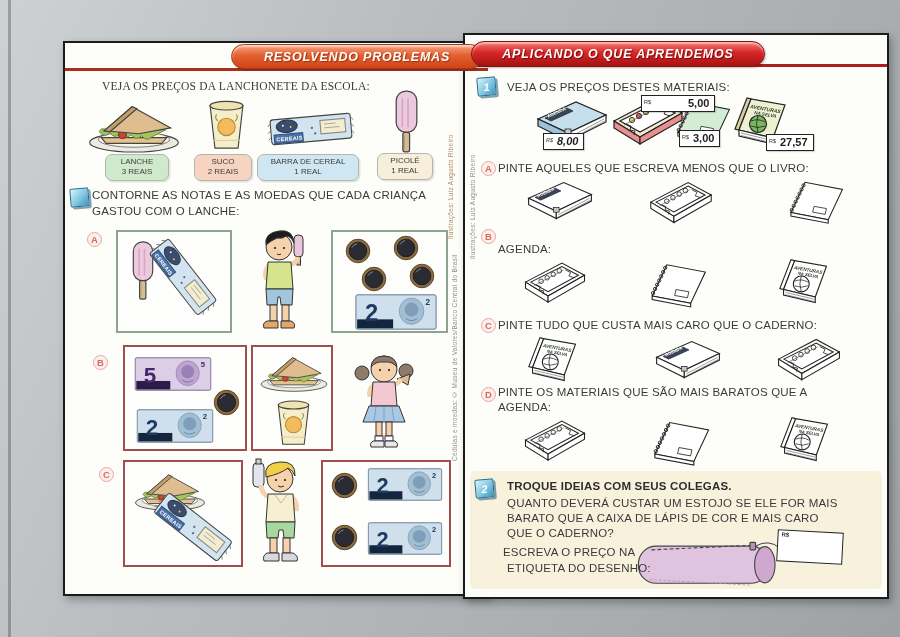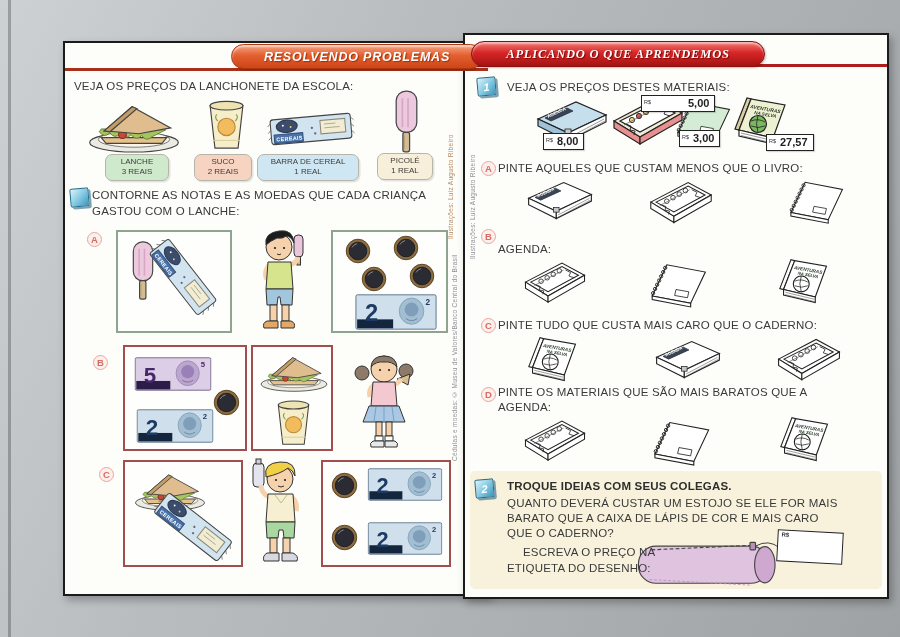--- a/index.html
+++ b/index.html
@@ -230,21 +230,21 @@
 </svg>
 
 <div class="scan-edge"></div>
 
 <div class="page" id="page-left">
   <div class="rule" style="left:0;top:25px;width:423px;background:#a8301b;"></div>
   <div class="banner banner-orange" style="left:166px;top:1px;width:250px;height:23px;">
     <span>RESOLVENDO PROBLEMAS</span>
   </div>
 
-  <div class="t" style="left:9px;top:37px;">VEJA OS PREÇOS DA LANCHONETE DA ESCOLA:</div>
+  <div class="t" style="left:37px;top:37px;font-family:Liberation Serif, serif;">VEJA OS PREÇOS DA LANCHONETE DA ESCOLA:</div>
 
   <svg class="icon" style="left:18px;top:56px;width:102px;height:54px;" viewBox="0 0 100 56">
       <use href="#s-sandwich"></use>
     </svg>
   <svg class="icon" style="left:139px;top:54px;width:45px;height:54px;" viewBox="0 0 44 56">
       <use href="#s-cup"></use>
     </svg>
   <svg class="icon" style="left:202px;top:66px;width:88px;height:40px;transform:rotate(-5deg);" viewBox="0 0 92 34">
       <use href="#s-cereal"></use>
     </svg>
@@ -405,31 +405,31 @@
         <use href="#s-note2"></use>
       </svg>
   </div>
 
   <div class="vtext" style="left:382px;top:46px;height:150px;color:#b58a62;">Ilustrações: Luiz Augusto Ribeiro</div>
   <div class="vtext" style="left:386px;top:198px;height:220px;color:#8f8f97;">Cédulas e moedas: © Museu de Valores/Banco Central do Brasil</div>
 </div>
 
 <div class="page" id="page-right">
   <div class="rule" style="left:6px;top:29px;width:416px;background:#b01d1d;"></div>
-  <div class="banner banner-red" style="left:6px;top:6px;width:292px;height:24px;font-family:Liberation Serif, serif;">
+  <div class="banner banner-red" style="left:6px;top:6px;width:292px;height:24px;">
     <span>APLICANDO O QUE APRENDEMOS</span>
   </div>
 
   <div class="tile" style="left:12px;top:42px;">1</div>
   <div class="t" style="left:42px;top:46px;">VEJA OS PREÇOS DESTES MATERIAIS:</div>
 
   <svg class="icon colored-agenda" style="left:66px;top:62px;width:82px;height:52px;" viewBox="0 0 80 52">
       <use href="#s-agenda"></use>
     </svg>
-  <div class="ptag" style="left:78px;top:98px;">
+  <div class="ptag" style="left:78px;top:98px;font-style:italic;">
     <span class="rs">R$</span><span>8,00</span>
   </div>
   <svg class="icon colored-pencil" style="left:145px;top:60px;width:76px;height:54px;" viewBox="0 0 76 54">
       <use href="#s-pencil"></use>
     </svg>
   <div class="ptag" style="left:176px;top:60px;padding-left:46px;">
     <span class="rs">R$</span><span>5,00</span>
   </div>
   <svg class="icon colored-notebook" style="left:204px;top:60px;width:64px;height:52px;" viewBox="0 0 72 54">
       <use href="#s-notebook"></use>
@@ -438,21 +438,21 @@
     <span class="rs">R$</span><span>3,00</span>
   </div>
   <svg class="icon colored-book" style="left:262px;top:58px;width:70px;height:60px;" viewBox="0 0 66 60">
       <use href="#s-book"></use>
     </svg>
   <div class="ptag" style="left:301px;top:99px;">
     <span class="rs">R$</span><span>27,57</span>
   </div>
 
   <div class="badge" style="left:16px;top:126px;">A</div>
-  <div class="t" style="left:33px;top:127px;">PINTE AQUELES QUE CUSTAM MENOS QUE O LIVRO:</div>
+  <div class="t" style="left:33px;top:127px;">PINTE AQUELES QUE ESCREVA MENOS QUE O LIVRO:</div>
   <svg class="icon lineart" style="left:57px;top:143px;width:76px;height:48px;" viewBox="0 0 80 52">
       <use href="#s-agenda"></use>
     </svg>
   <svg class="icon lineart" style="left:182px;top:144px;width:68px;height:48px;" viewBox="0 0 76 54">
       <use href="#s-pencil"></use>
     </svg>
   <svg class="icon lineart" style="left:317px;top:142px;width:64px;height:48px;" viewBox="0 0 72 54">
       <use href="#s-notebook"></use>
     </svg>
 
@@ -492,21 +492,21 @@
   <svg class="icon lineart" style="left:308px;top:378px;width:66px;height:56px;" viewBox="0 0 66 60">
       <use href="#s-book"></use>
     </svg>
 
   <div class="cream" style="left:5px;top:436px;width:412px;height:118px;"></div>
   <div class="tile" style="left:10px;top:444px;">2</div>
   <div class="t t-bold" style="left:42px;top:445px;">TROQUE IDEIAS COM SEUS COLEGAS.</div>
   <div class="t" style="left:42px;top:462px;">QUANTO DEVERÁ CUSTAR UM ESTOJO SE ELE FOR MAIS</div>
   <div class="t" style="left:42px;top:477px;">BARATO QUE A CAIXA DE LÁPIS DE COR E MAIS CARO</div>
   <div class="t" style="left:42px;top:492px;">QUE O CADERNO?</div>
-  <div class="t" style="left:58px;top:511px;">ESCREVA O PREÇO NA</div>
+  <div class="t" style="left:38px;top:511px;">ESCREVA O PREÇO NA</div>
   <div class="t" style="left:42px;top:527px;">ETIQUETA DO DESENHO:</div>
   <svg class="icon" style="left:166px;top:498px;width:158px;height:56px;" viewBox="0 0 170 60">
       <use href="#s-estojo"></use>
     </svg>
   <div class="tag-blank" style="left:312px;top:496px;">
     <span class="rs">R$</span>
   </div>
 
   <div class="vtext" style="left:4px;top:64px;height:160px;color:#8f8f97;">Ilustrações: Luiz Augusto Ribeiro</div>
 </div>

